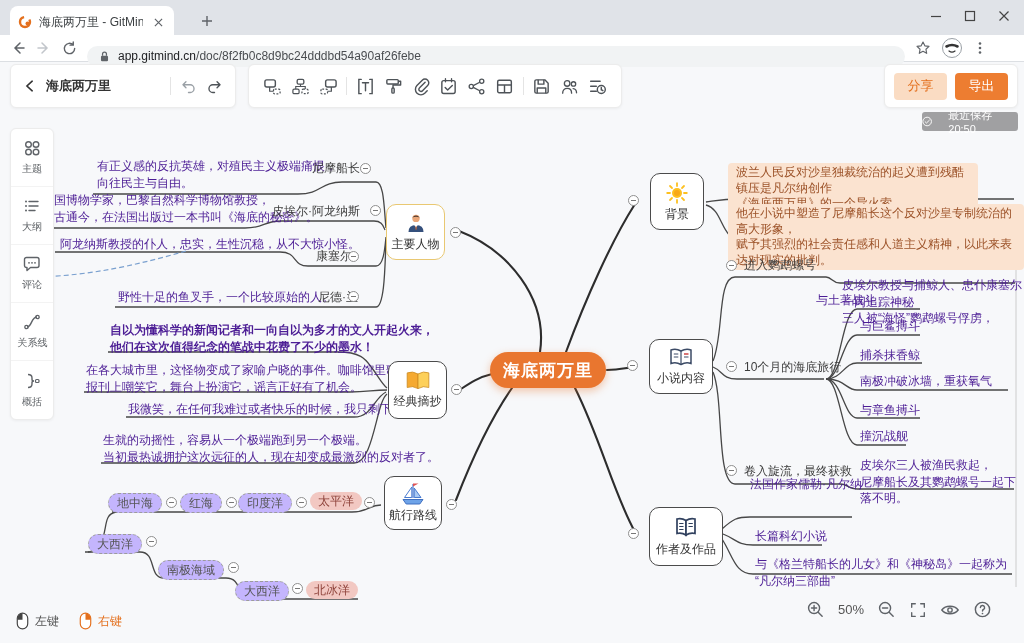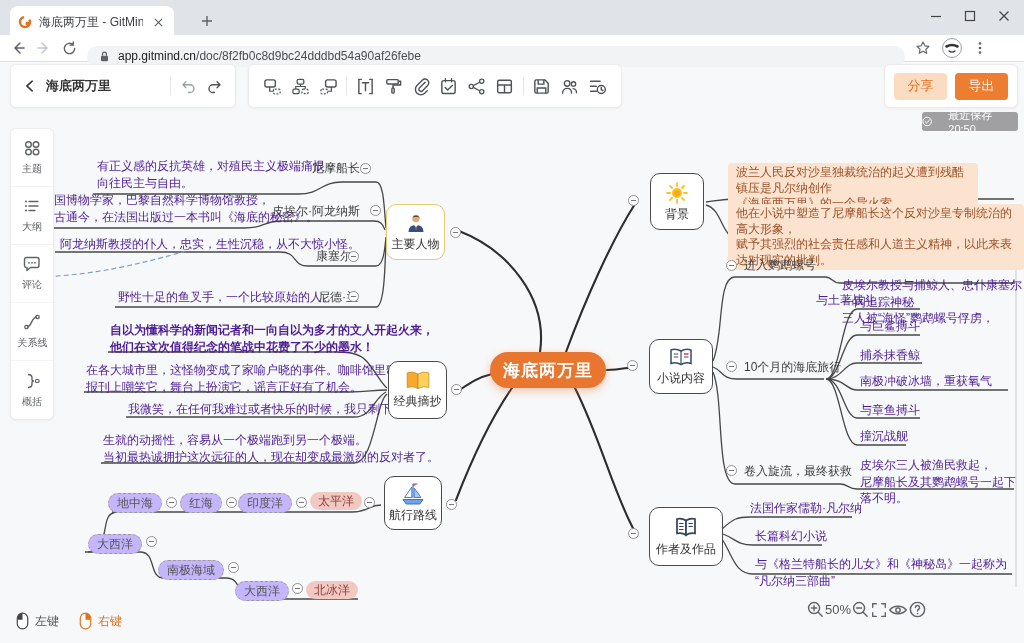--- a/index.html
+++ b/index.html
@@ -45,21 +45,21 @@
   .collapse::before { content:''; width:5px; height:1px; background:#777; }
   .peach { position:absolute; z-index:2; background:#fbe3d0; color:#9c5228; border-radius:4px; padding:2px 8px; font-size:12px; line-height:15.5px; white-space:pre-line; }
   .pill { position:absolute; z-index:2; font-size:12px; line-height:16px; padding:1px 8px; border-radius:10px; white-space:nowrap; }
   .pill-dash { border:1px dashed #9c9c9c; color:#555; background:#c4b5fd; }
   .pill-pink { background:#f2c8c2; color:#8d4038; }
 
   
   .status-left { position:absolute; left:16px; top:612px; display:flex; align-items:center; gap:20px; z-index:20; }
   .mouse-item { display:flex; align-items:center; gap:6px; font-size:12px; color:#555; }
   .mouse-item.orange { color:#e4701e; }
-  .zoombar { position:absolute; left:806px; top:600px; display:flex; align-items:center; z-index:20; }
+  .zoombar { position:absolute; left:806px; top:600px; display:flex; align-items:center; gap:13px; z-index:20; }
   .zoom-pct { font-size:13px; color:#555; }
   .ictn { display:flex; align-items:center; justify-content:center; cursor:pointer; }
 </style>
 </head>
 <body>
 
 <div class="tabstrip">
   <div class="tab">
     <svg width="14" height="14" viewBox="0 0 14 14">
         <circle cx="7" cy="7" r="5" fill="none" stroke="#e4701e" stroke-width="2.4" stroke-dasharray="22 6"></circle>
@@ -291,21 +291,21 @@
 <div class="lbl" style="left:816px;top:292px;">与土著战斗</div>
 <div class="lbl" style="left:860px;top:318px;">与巨鲨搏斗</div>
 <div class="lbl" style="left:860px;top:347px;">捕杀抹香鲸</div>
 <div class="lbl" style="left:860px;top:373px;">南极冲破冰墙，重获氧气</div>
 <div class="lbl" style="left:860px;top:402px;">与章鱼搏斗</div>
 <div class="lbl" style="left:860px;top:428px;">撞沉战舰</div>
 <div class="lbl nm" style="left:744px;top:463px;">卷入旋流，最终获救</div>
 <div class="lbl" style="left:860px;top:457px;">皮埃尔三人被渔民救起，
 尼摩船长及其鹦鹉螺号一起下落不明。</div>
 
-<div class="lbl" style="left:750px;top:500px;text-align:right;">法国作家儒勒·凡尔纳</div>
+<div class="lbl" style="left:750px;top:476px;text-align:right;">法国作家儒勒·凡尔纳</div>
 <div class="lbl" style="left:755px;top:528px;">长篇科幻小说</div>
 <div class="lbl" style="left:755px;top:556px;">与《格兰特船长的儿女》和《神秘岛》一起称为 “凡尔纳三部曲”</div>
 
 <div class="collapse" style="left:450px;top:227px;"></div>
 <div class="collapse" style="left:451px;top:384px;"></div>
 <div class="collapse" style="left:446px;top:499px;"></div>
 <div class="collapse" style="left:628px;top:195px;"></div>
 <div class="collapse" style="left:627px;top:360px;"></div>
 <div class="collapse" style="left:628px;top:528px;"></div>
 <div class="collapse" style="left:360px;top:163px;"></div>

